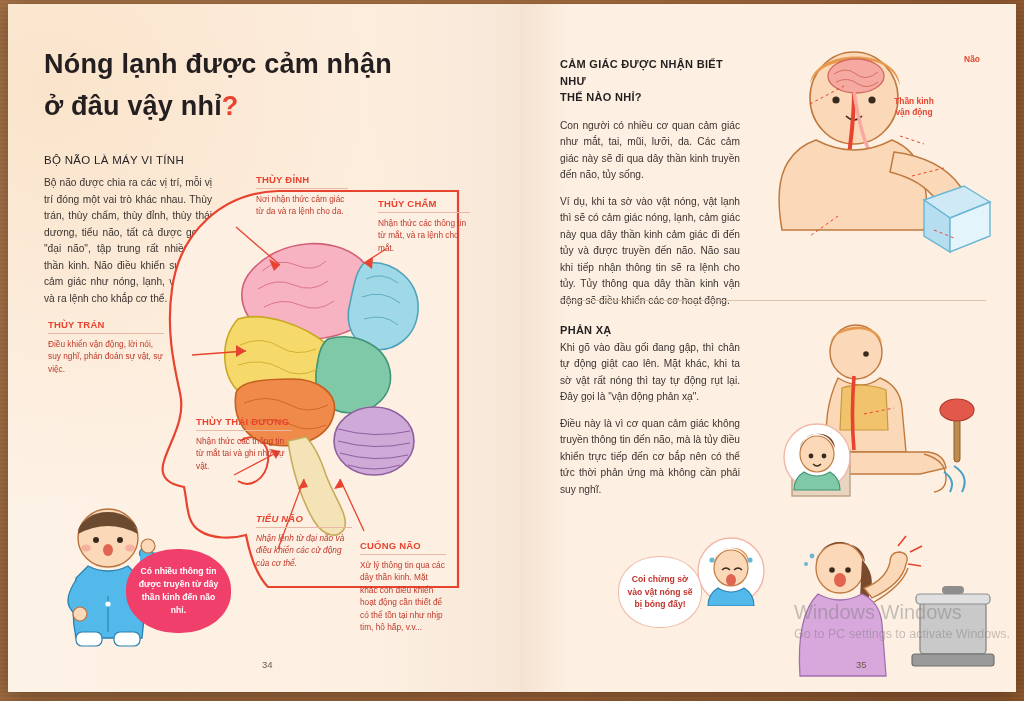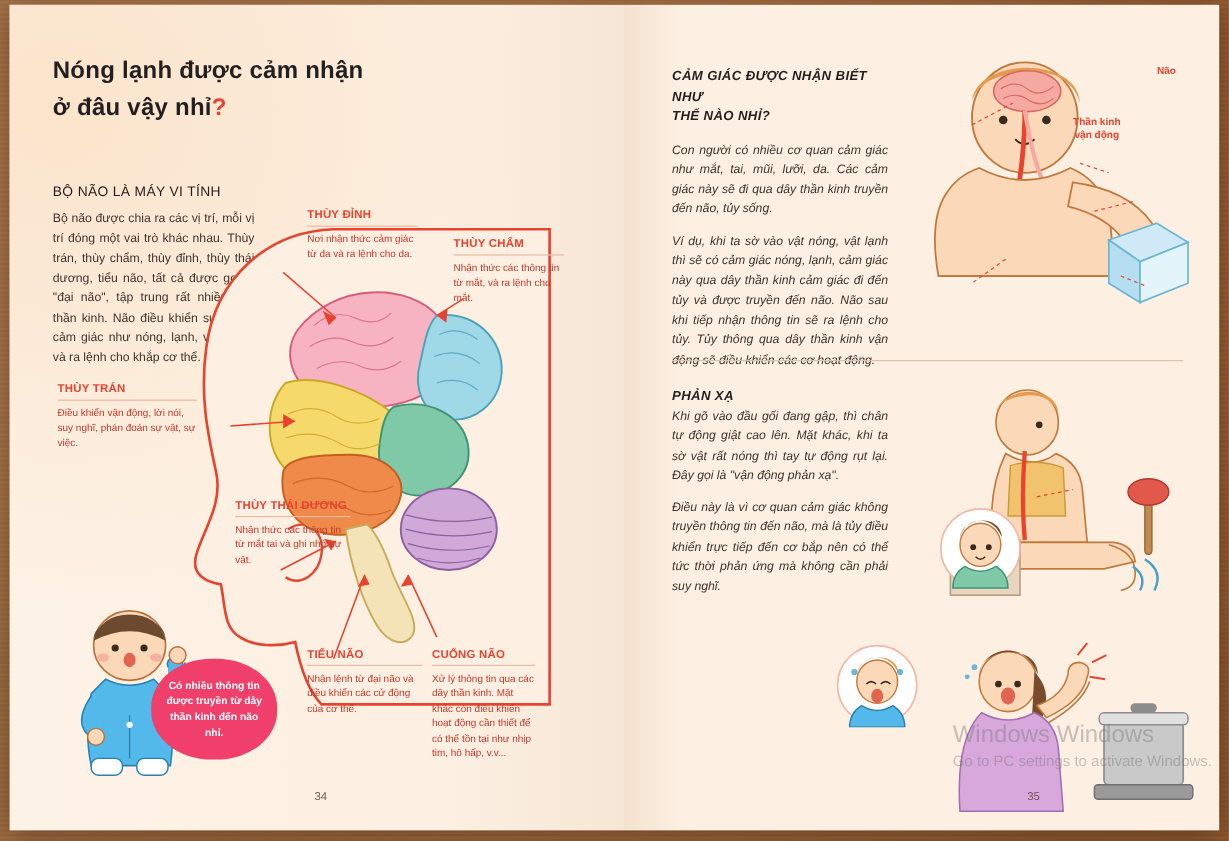--- a/index.html
+++ b/index.html
@@ -40,21 +40,21 @@
     background:
       linear-gradient(90deg,#f4e2d0 0%,#fdf0e2 10%,#fdf0e2 100%);
   }
   .gutter{
     position:absolute;left:512px;top:0;width:3px;height:688px;
     background:linear-gradient(90deg,rgba(120,70,40,.45),rgba(120,70,40,.12));
   }
   
   .title{
     position:absolute;left:36px;top:40px;width:430px;
-    font-size:20px;font-weight:bold;color:#231f20;line-height:1.55;
+    font-size:27px;font-weight:bold;color:#231f20;line-height:1.55;
     letter-spacing:.2px;
   }
   .title .q{color:#e8432f;}
   .sect-head{
     font-size:11.5px;font-weight:normal;color:#231f20;letter-spacing:.3px;
     line-height:1.5;
   }
   .body-txt{
     font-size:10.2px;color:#3b3330;line-height:1.62;text-align:justify;
   }
@@ -72,21 +72,21 @@
   .rule{height:1px;background:#e8b9a4;margin:3px 0 4px;}
   
   .bubble{
     position:absolute;border-radius:48%;
     display:flex;align-items:center;justify-content:center;text-align:center;
     font-size:8.6px;line-height:1.5;font-weight:bold;padding:8px;box-sizing:border-box;
   }
   .bubble.pink{background:#ef3f6a;color:#fff;}
   .bubble.white{background:#fff;color:#c2332b;border:1.5px solid #f2b7a6;}
   
-  .rp{position:absolute;font-style:italic;}
+  .rp{position:absolute;}
   .panel-head{font-size:11px;font-weight:bold;color:#231f20;line-height:1.5;letter-spacing:.3px;}
   .divider{position:absolute;height:1px;background:#d9c2ad;}
   .tag{position:absolute;font-size:8.4px;font-weight:bold;color:#e8432f;line-height:1.35;text-align:center;}
   
   .watermark{
     position:absolute;right:14px;bottom:58px;color:rgba(120,120,120,.42);
     font-size:20px;line-height:1.35;text-align:left;pointer-events:none;
   }
   .watermark .w2{font-size:12.5px;}
   svg{display:block;}
@@ -195,21 +195,21 @@
       <div class="rule"></div>
       <div class="lt">Điều khiển vận động, lời nói, suy nghĩ, phán đoán sự vật, sự việc.</div>
     </div>
 
     <div class="label" style="left:188px;top:412px;width:96px;">
       <div class="lh">THÙY THÁI DƯƠNG</div>
       <div class="rule"></div>
       <div class="lt">Nhận thức các thông tin từ mắt tai và ghi nhớ sự vật.</div>
     </div>
 
-    <div class="label" style="left:248px;top:536px;width:96px;">
+    <div class="label" style="left:248px;top:509px;width:96px;font-style:italic;">
       <div class="lh">TIỂU NÃO</div>
       <div class="rule"></div>
       <div class="lt">Nhận lệnh từ đại não và điều khiển các cử động của cơ thể.</div>
     </div>
 
     <div class="label" style="left:352px;top:536px;width:86px;">
       <div class="lh">CUỐNG NÃO</div>
       <div class="rule"></div>
       <div class="lt">Xử lý thông tin qua các dây thần kinh. Mặt khác còn điều khiển hoạt động cần thiết để có thể tồn tại như nhịp tim, hô hấp, v.v...</div>
     </div>
@@ -377,20 +377,23 @@
       <path d="M26 34 q4 -4 8 0" fill="none" stroke="#3a2a1d" stroke-width="1.4"></path>
       <path d="M38 34 q4 -4 8 0" fill="none" stroke="#3a2a1d" stroke-width="1.4"></path>
       <ellipse cx="35" cy="44" rx="5" ry="6" fill="#e0644f"></ellipse>
       <path d="M22 52 q13 8 26 0 q10 6 10 18 l-46 0 q0 -12 10 -18z" fill="#53b8ea" stroke="#2b80ae" stroke-width="1.2"></path>
       <g fill="#6cb6d4">
           <circle cx="16" cy="24" r="2.6"></circle>
           <circle cx="54" cy="24" r="2.6"></circle>
         </g>
     </svg>
 
+    <div class="bubble white" style="left:98px;top:552px;width:84px;height:72px;">
+      <span>Coi chừng sờ vào vật nóng sẽ bị bỏng đấy!</span>
+    </div>
 
     <div class="pgnum r">35</div>
   </div>
 </div>
 
 <div class="watermark">
   <div class="w1">Windows Windows</div>
   <div class="w2">Go to PC settings to activate Windows.</div>
 </div>
 

